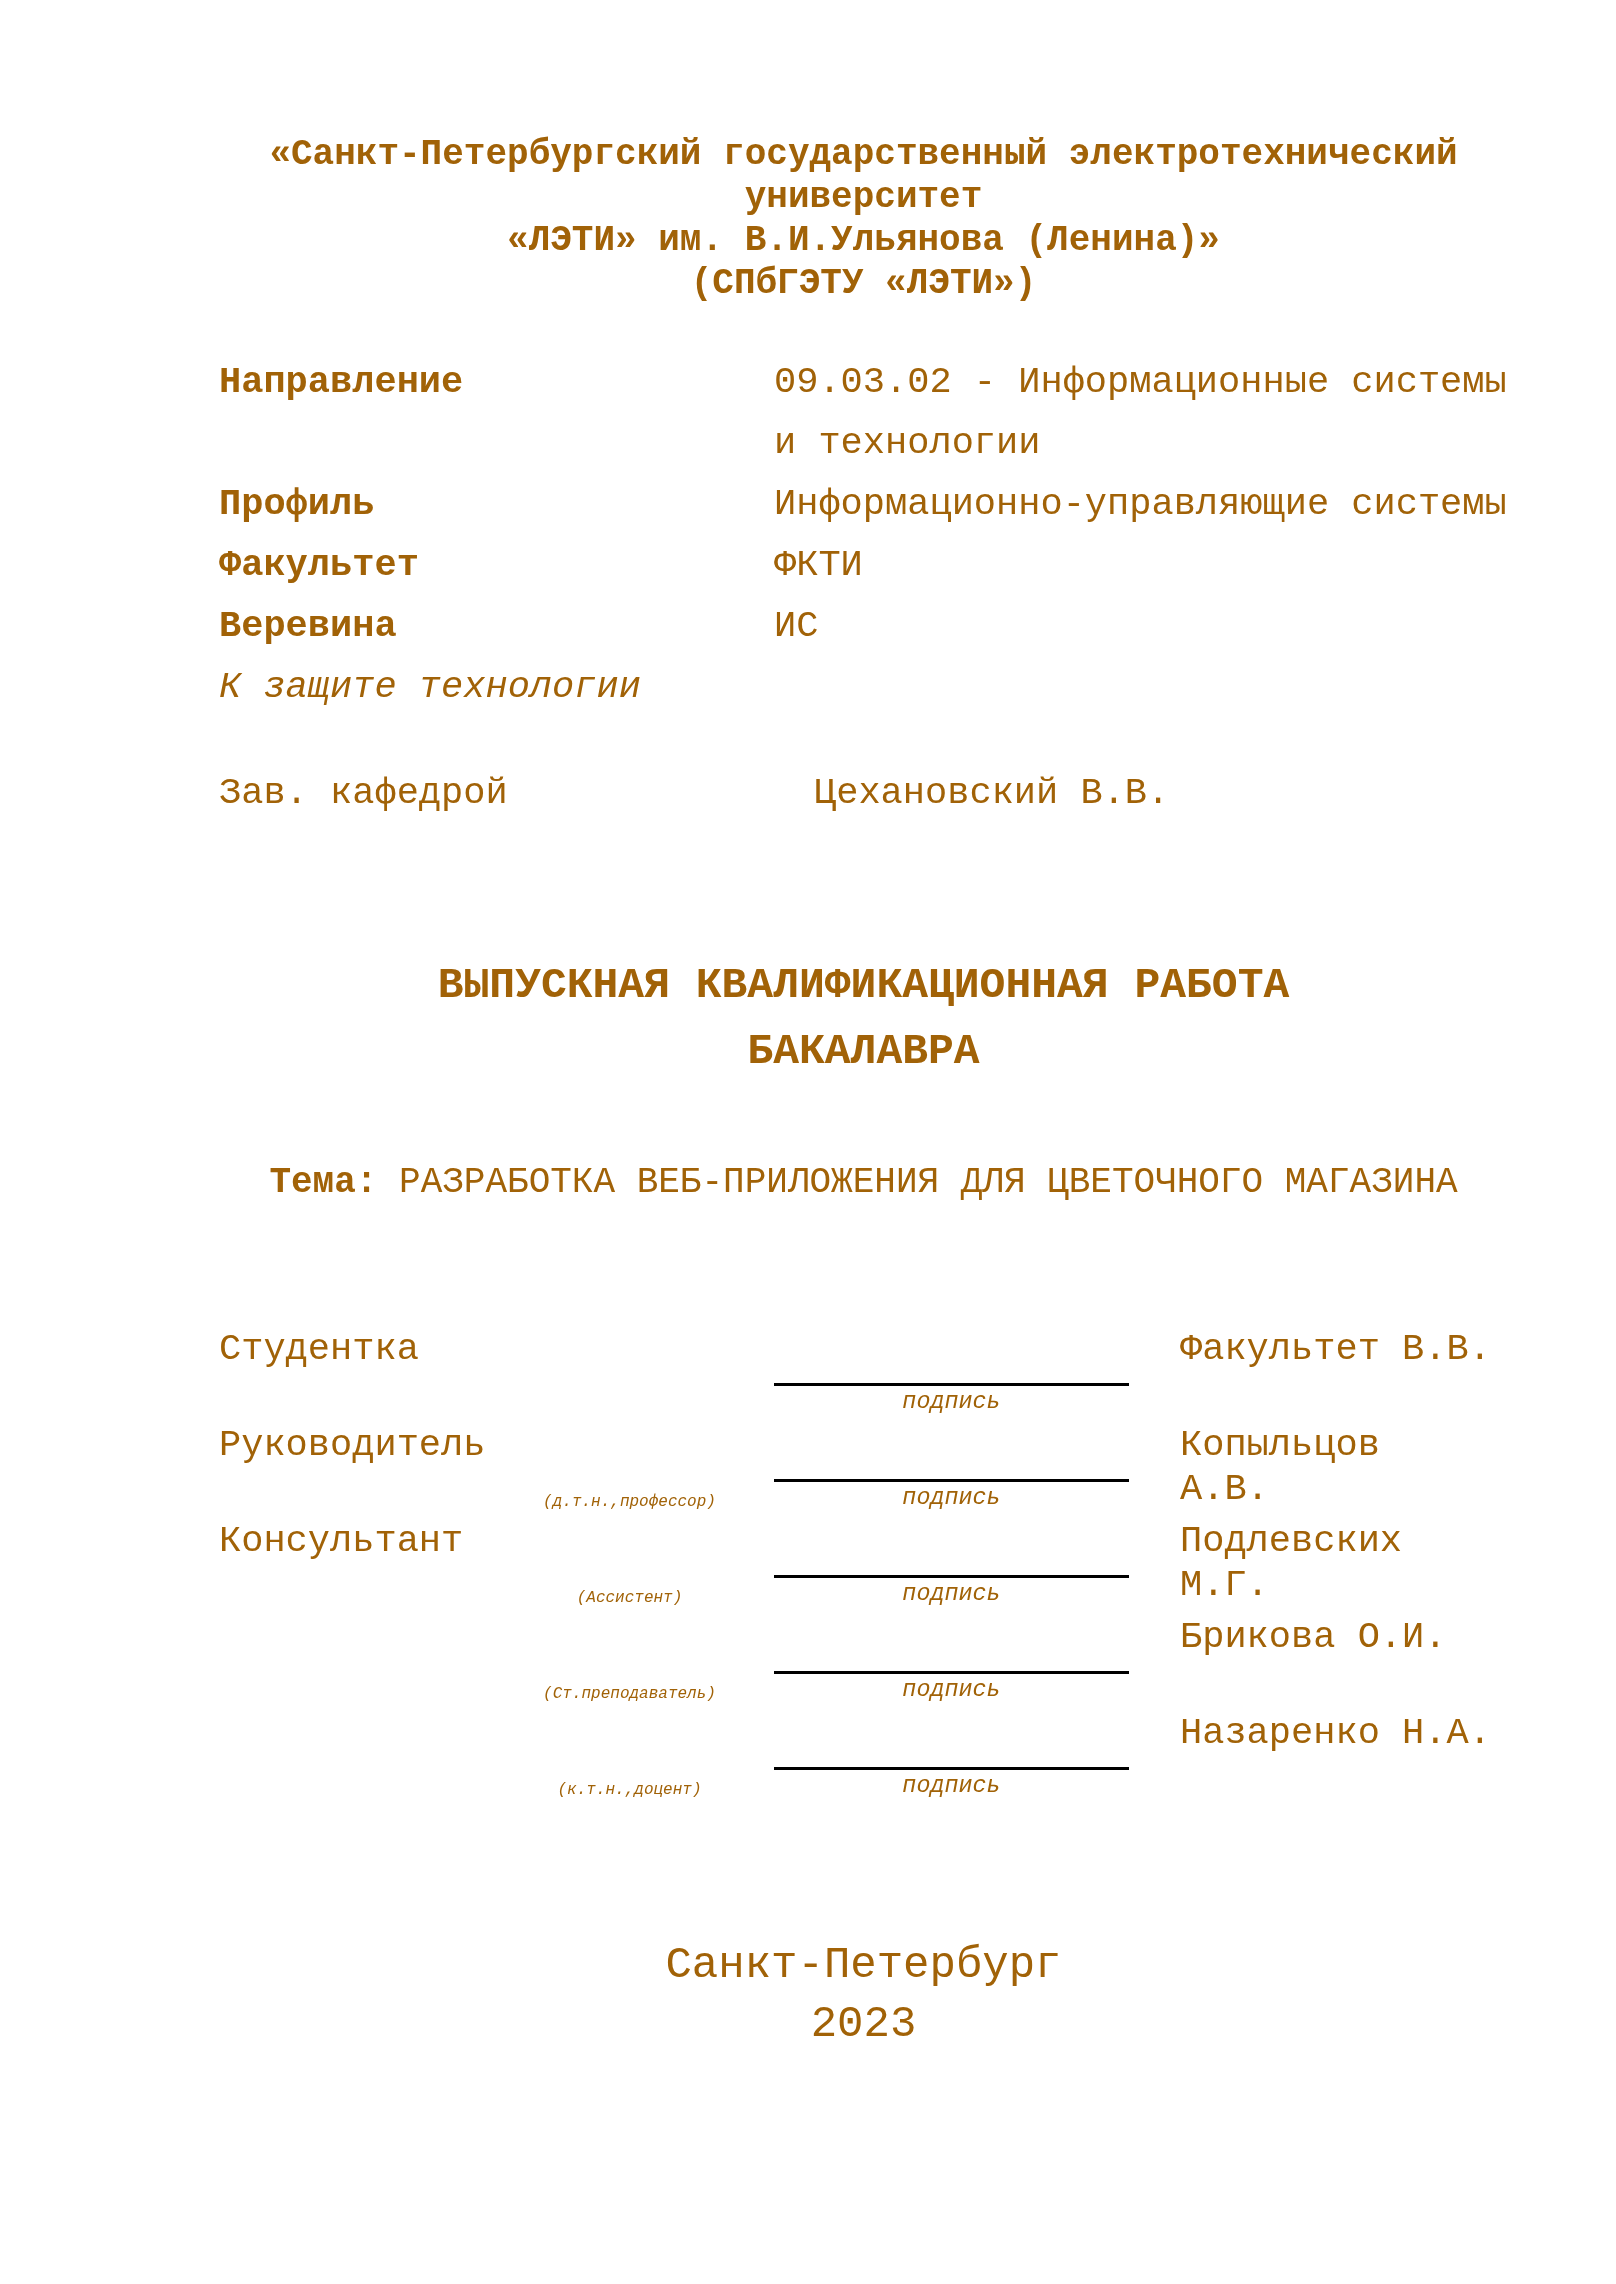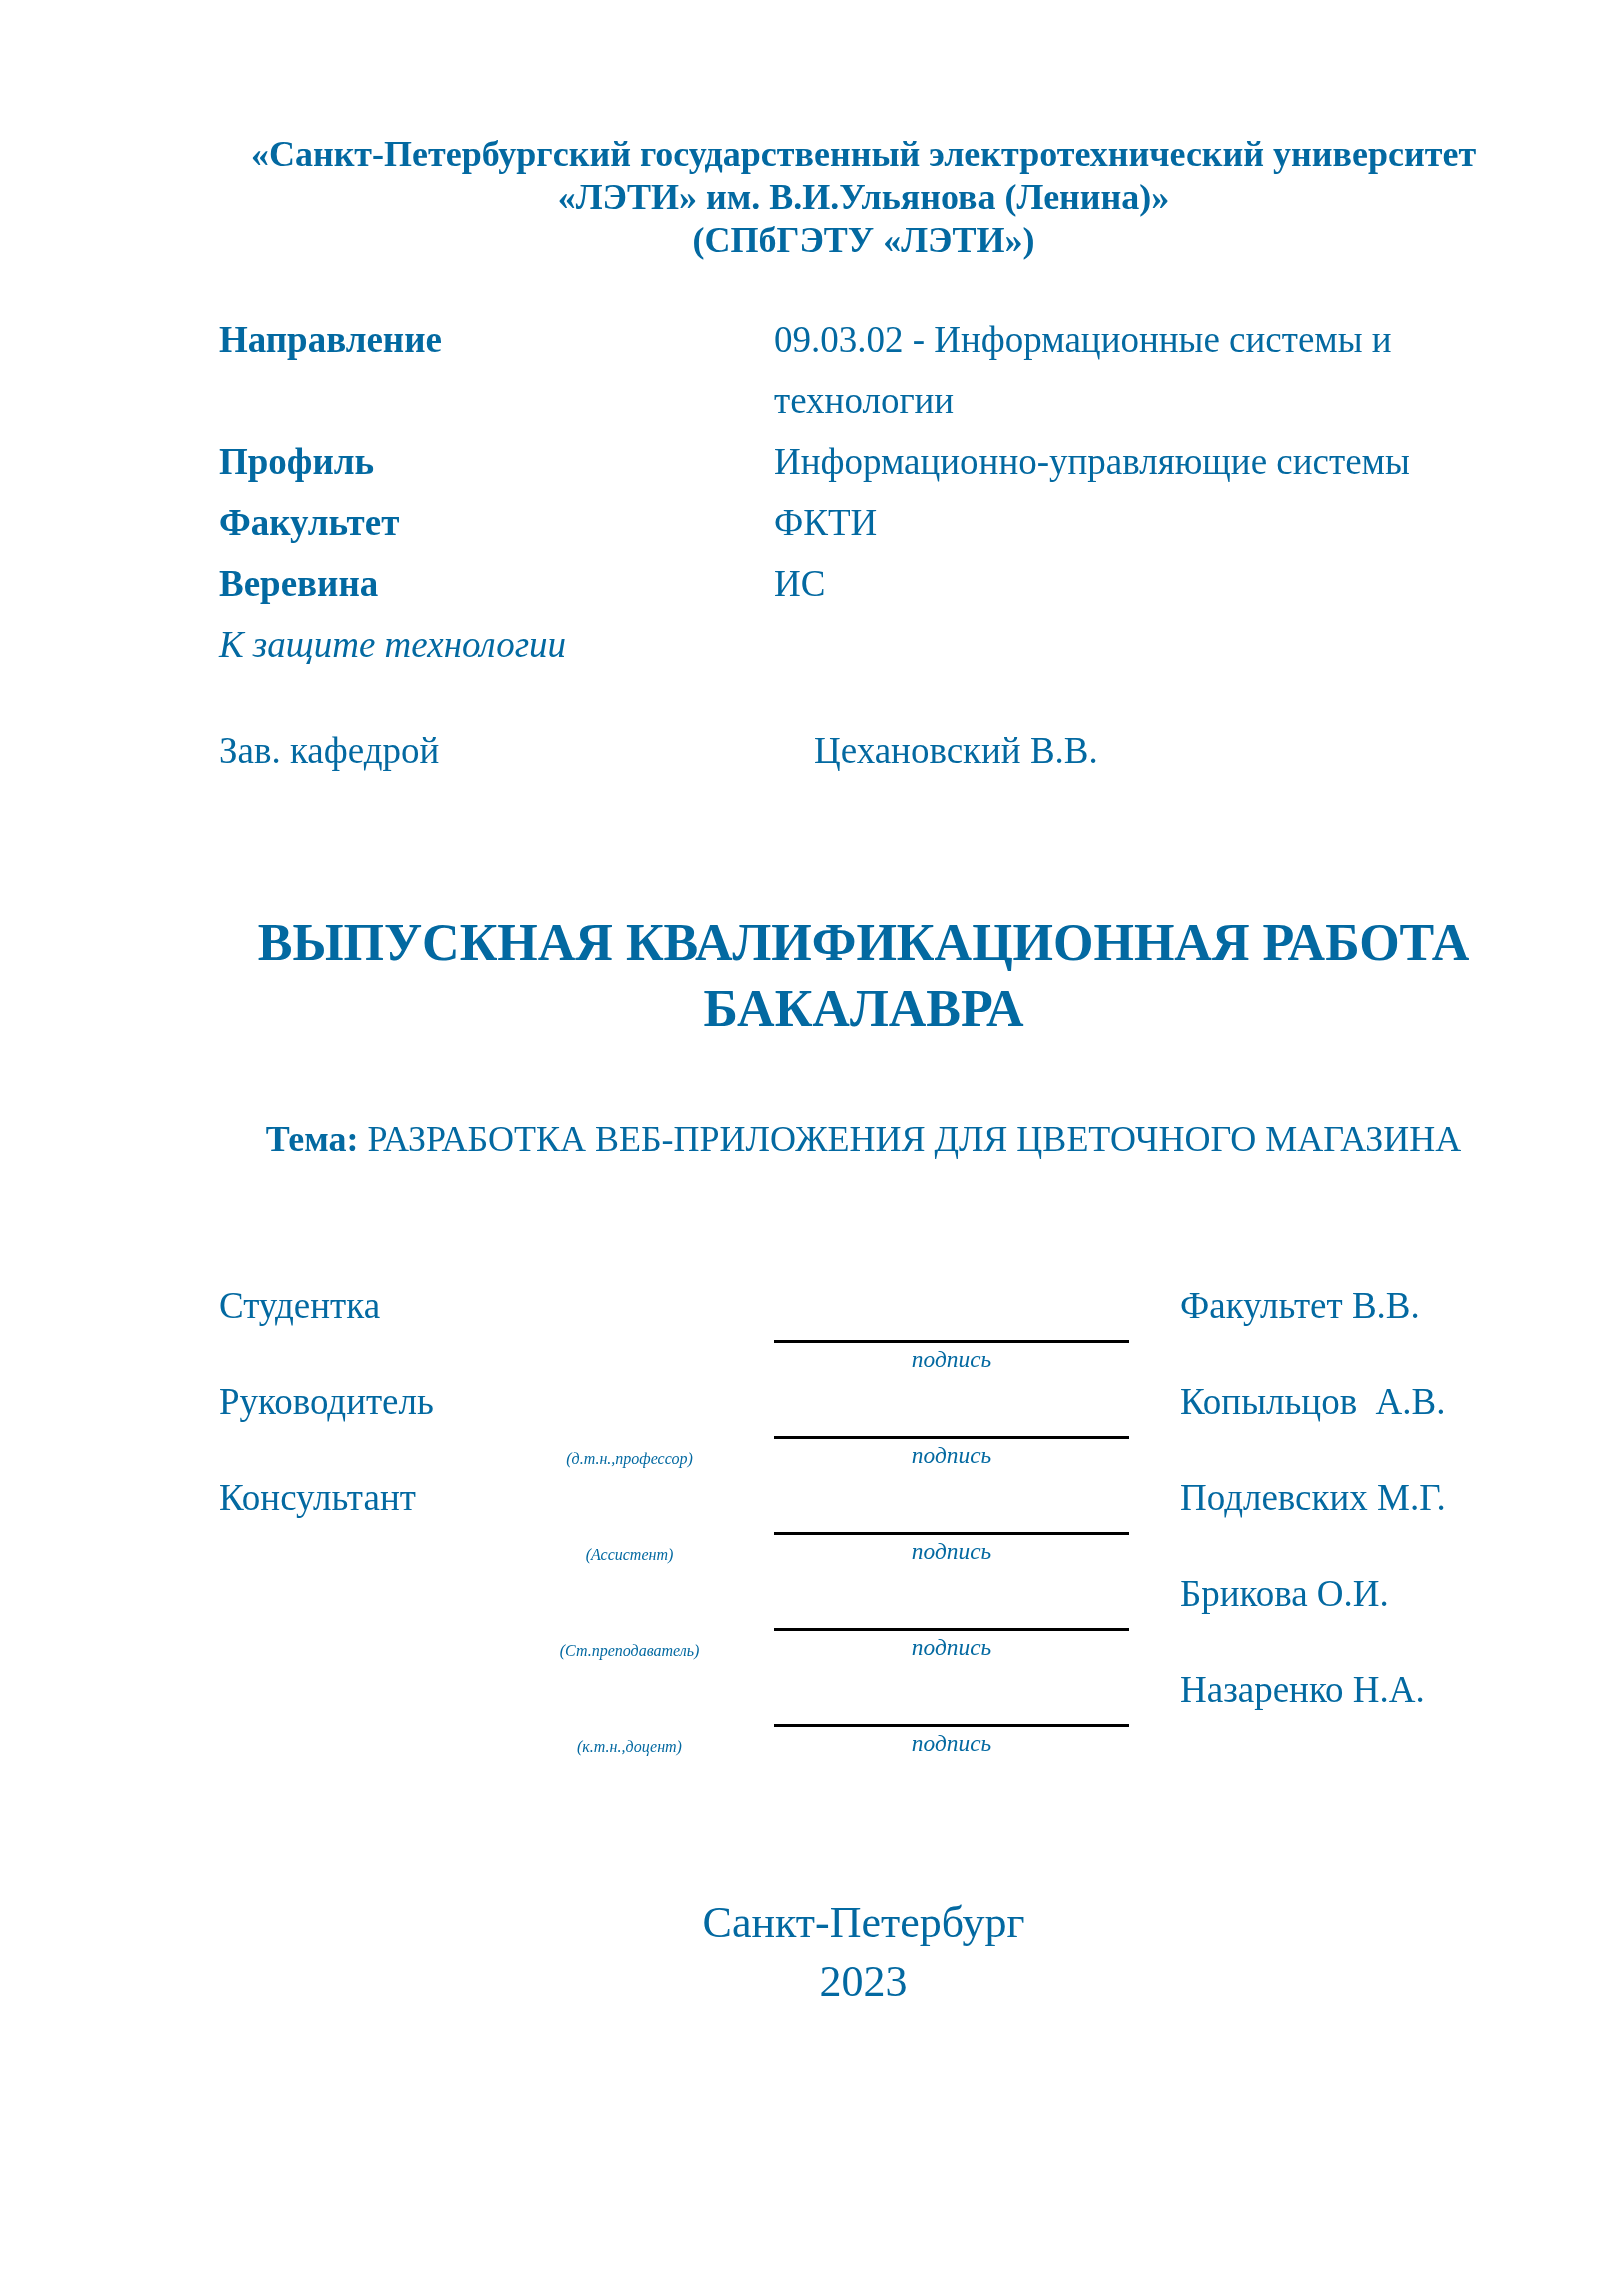--- a/index.html
+++ b/index.html
@@ -2,22 +2,22 @@
 <html style="font-size:12.5px"><head>
 <meta charset="utf-8">
 <style>
   * { margin: 0; padding: 0; box-sizing: border-box; }
   html, body { background: #ffffff; }
   .page {
     position: relative;
     width: 1617px;
     height: 2284px;
     background: #ffffff;
-    color: #0369a1;
-    font-family: Liberation Serif, serif;
+    color: #a16207;
+    font-family: Liberation Mono, monospace;
     padding: 133px 109px 0 219px;
     overflow: hidden;
   }
   
   .uni-header {
     text-align: center;
     font-weight: bold;
     font-size: 36px;
     line-height: 43px;
   }
@@ -43,21 +43,21 @@
     grid-template-columns: 555px 1fr;
     font-size: 37px;
     line-height: 61px;
     gap: 40px;
   }
   
   .work-title {
     margin-top: 129px;
     text-align: center;
     font-weight: bold;
-    font-size: 52px;
+    font-size: 43px;
     line-height: 66px;
   }
   .topic-line {
     margin-top: 74px;
     text-align: center;
     font-size: 36px;
     line-height: 47px;
   }
   .topic-label { font-weight: bold; }
   

